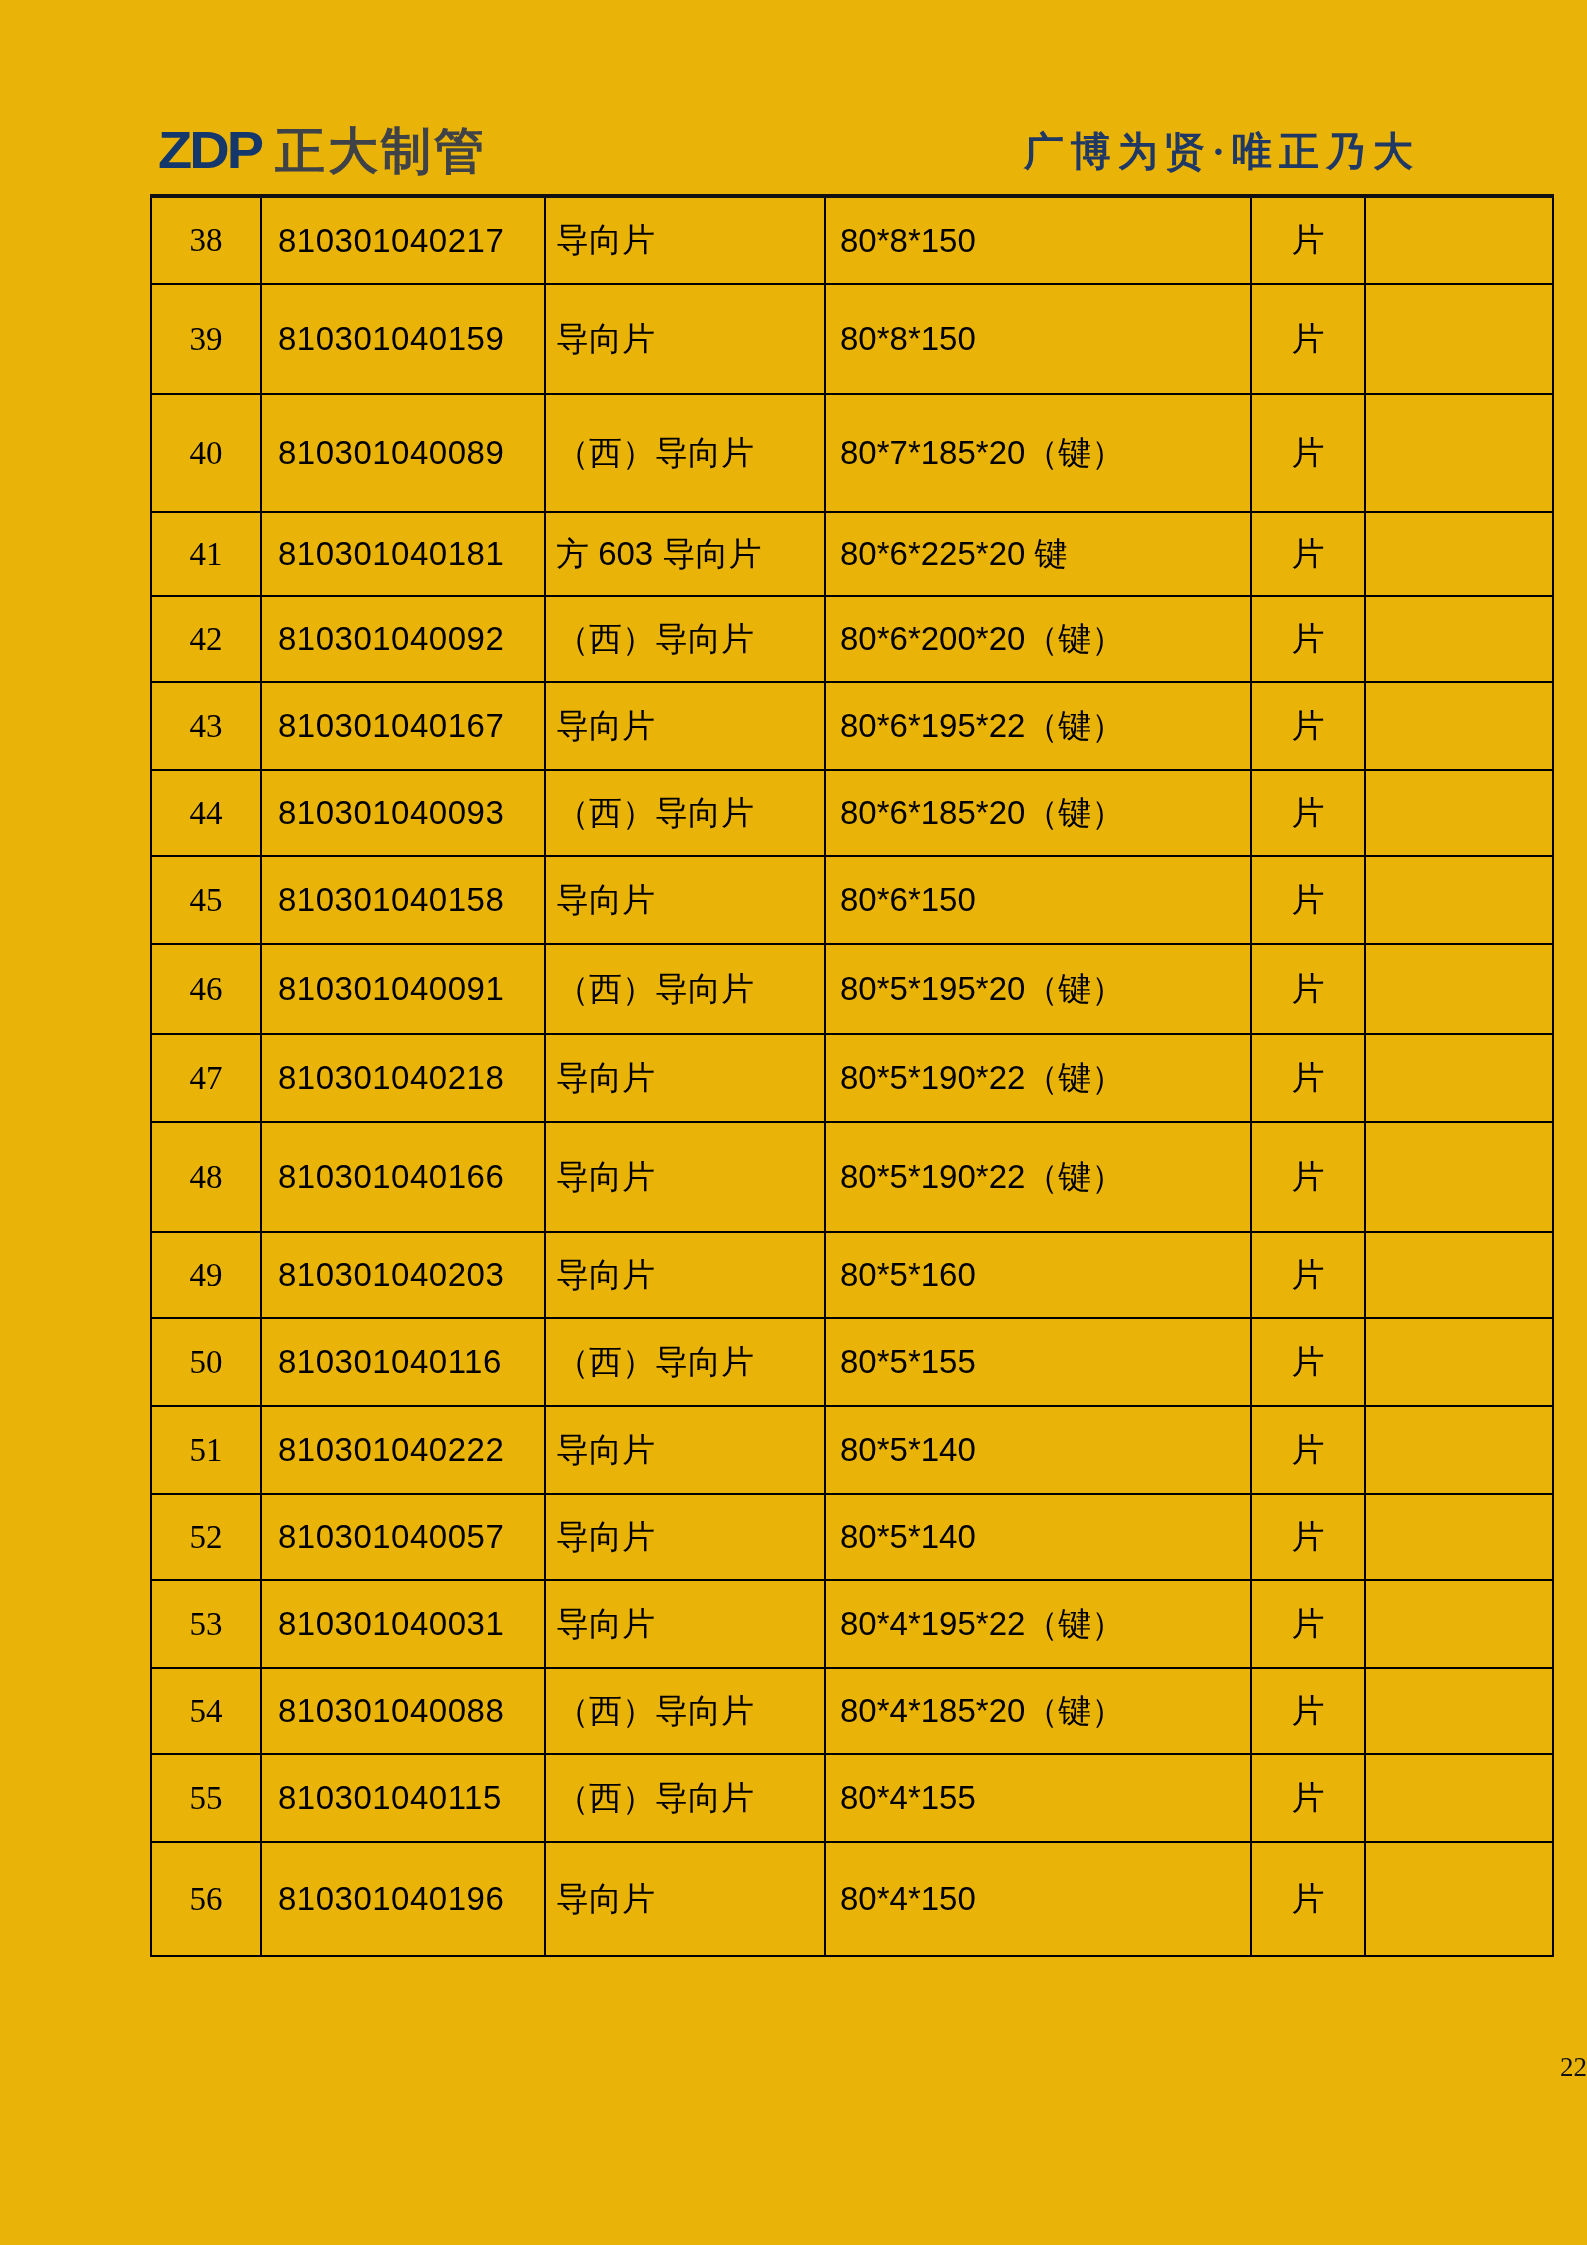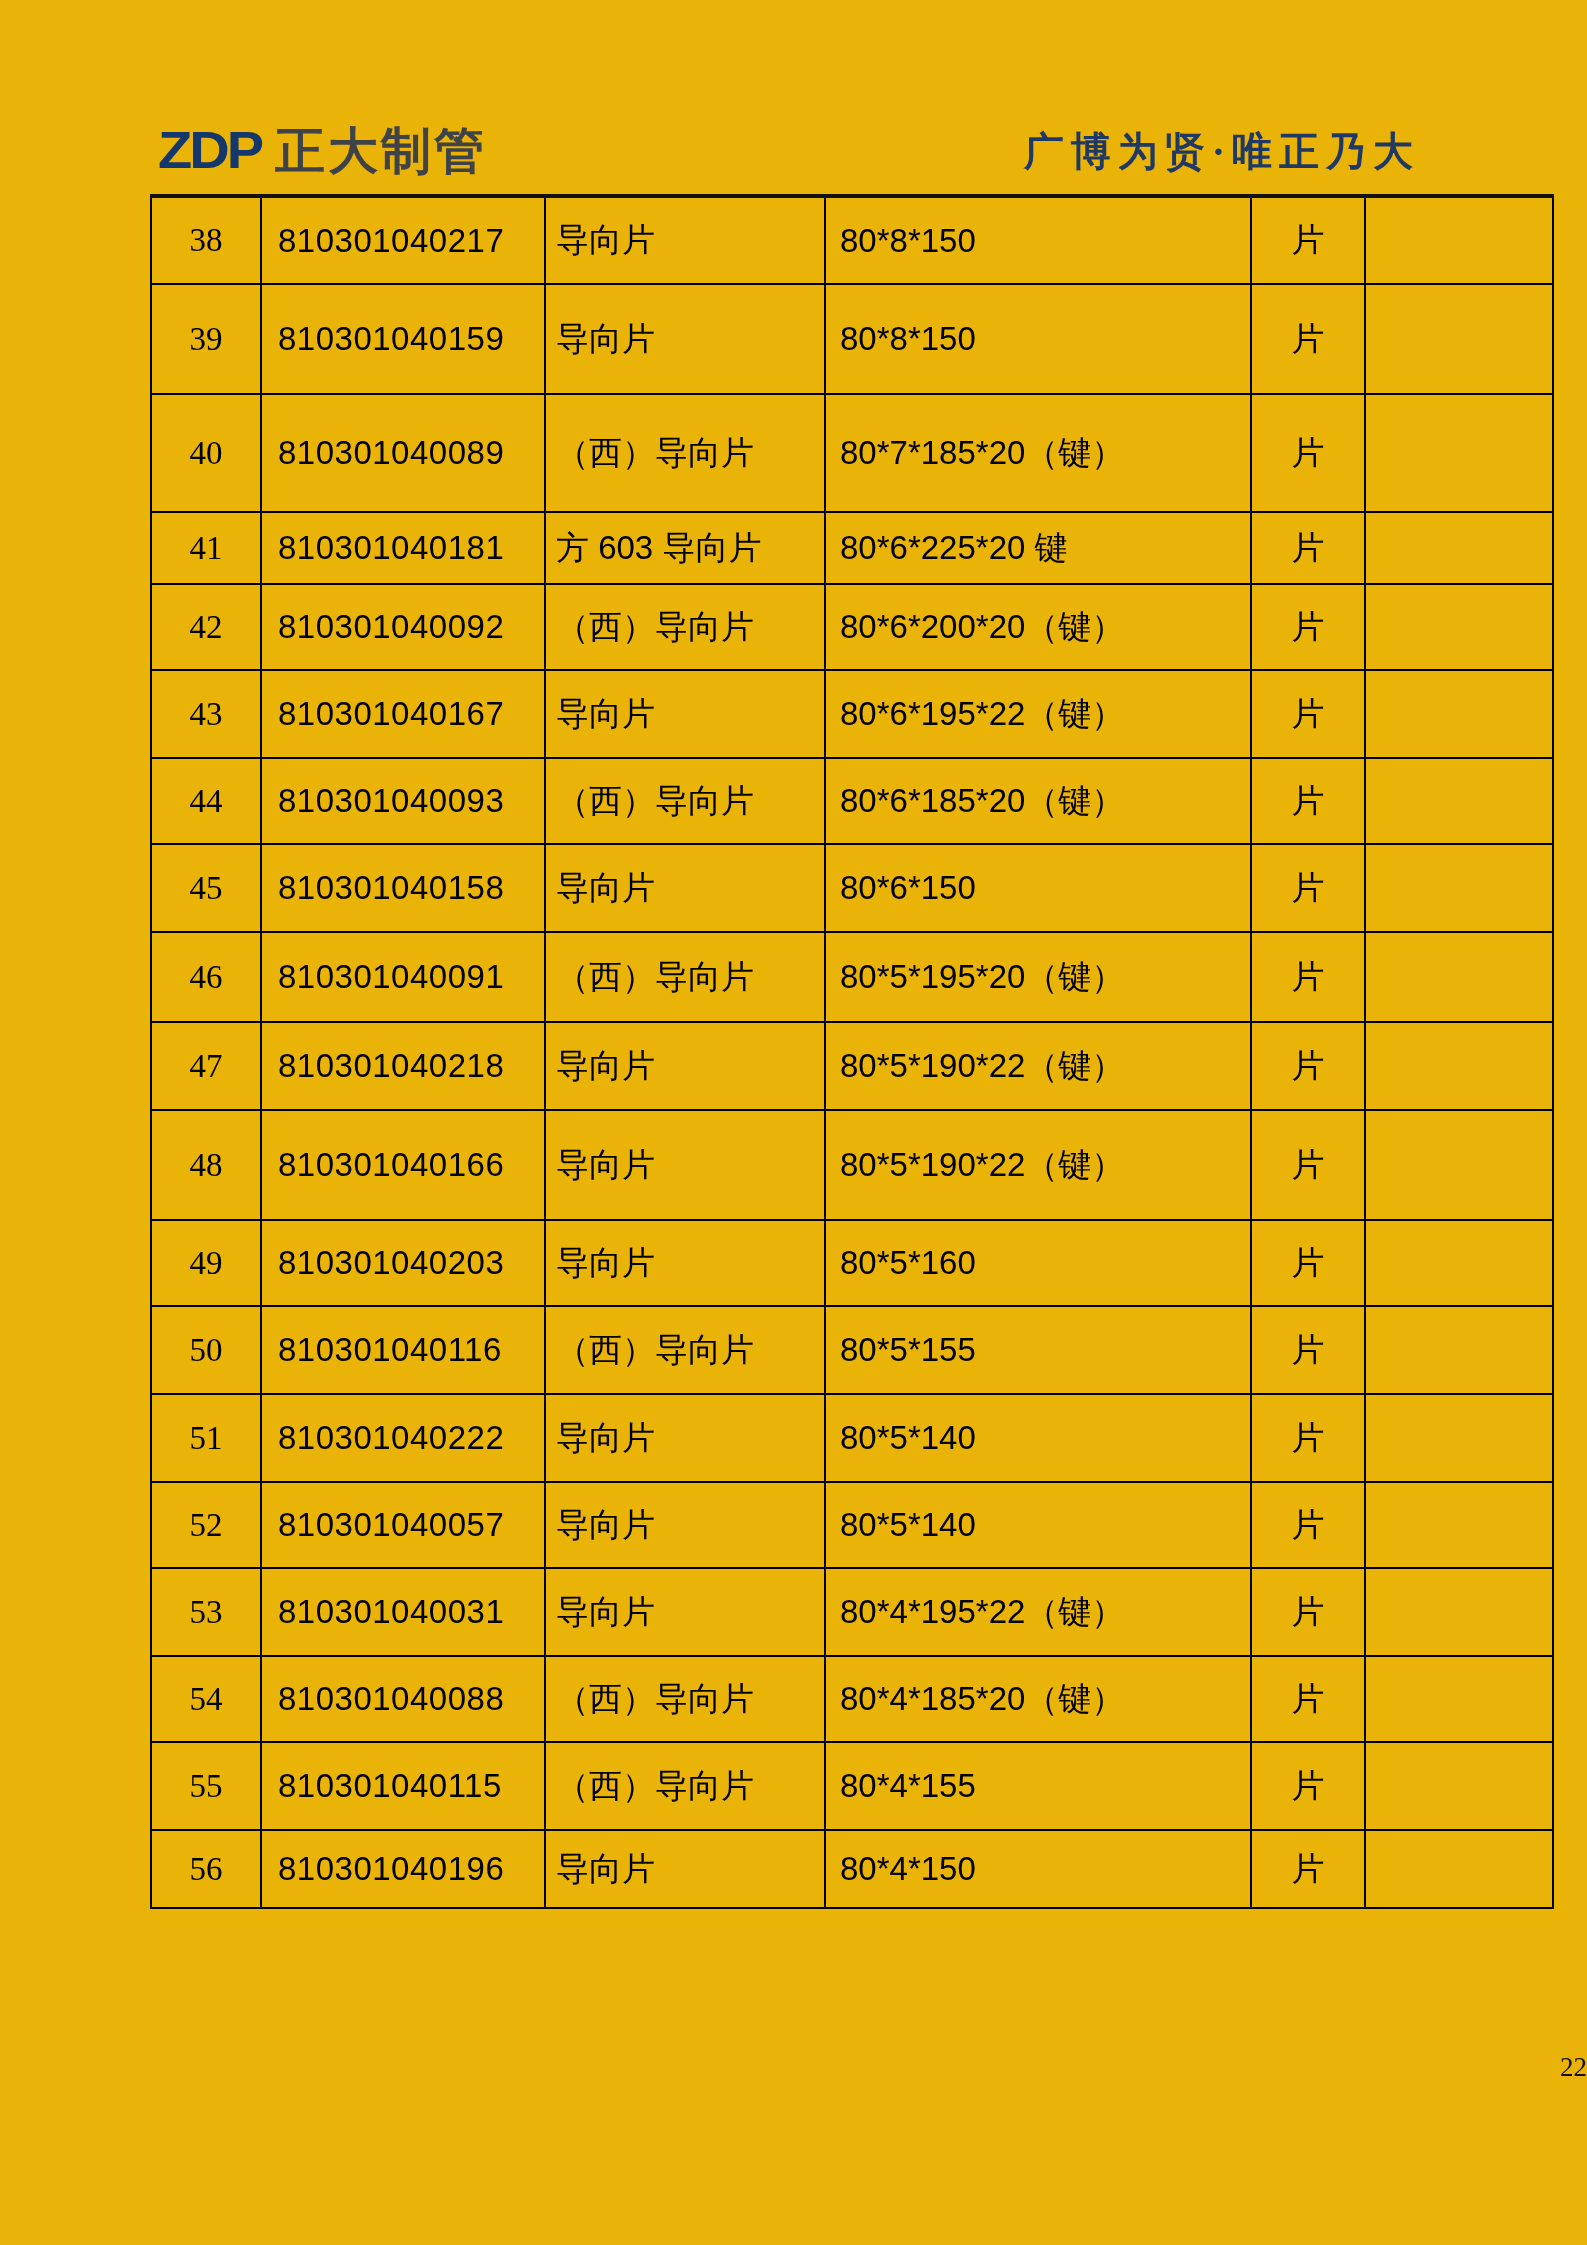--- a/index.html
+++ b/index.html
@@ -152,21 +152,21 @@
           <td class="cell-remark"></td>
         </tr>
         <tr style="height: 118px;">
           <td class="cell-no">40</td>
           <td class="cell-code">810301040089</td>
           <td class="cell-name">（西）导向片</td>
           <td class="cell-spec">80*7*185*20（键）</td>
           <td class="cell-unit">片</td>
           <td class="cell-remark"></td>
         </tr>
-        <tr style="height: 72px;">
+        <tr style="height: 84px;">
           <td class="cell-no">41</td>
           <td class="cell-code">810301040181</td>
           <td class="cell-name">方 603 导向片</td>
           <td class="cell-spec">80*6*225*20 键</td>
           <td class="cell-unit">片</td>
           <td class="cell-remark"></td>
         </tr>
         <tr style="height: 86px;">
           <td class="cell-no">42</td>
           <td class="cell-code">810301040092</td>
@@ -272,21 +272,21 @@
           <td class="cell-remark"></td>
         </tr>
         <tr style="height: 88px;">
           <td class="cell-no">55</td>
           <td class="cell-code">810301040115</td>
           <td class="cell-name">（西）导向片</td>
           <td class="cell-spec">80*4*155</td>
           <td class="cell-unit">片</td>
           <td class="cell-remark"></td>
         </tr>
-        <tr style="height: 78px;">
+        <tr style="height: 114px;">
           <td class="cell-no">56</td>
           <td class="cell-code">810301040196</td>
           <td class="cell-name">导向片</td>
           <td class="cell-spec">80*4*150</td>
           <td class="cell-unit">片</td>
           <td class="cell-remark"></td>
         </tr>
       </tbody>
   </table>
 

